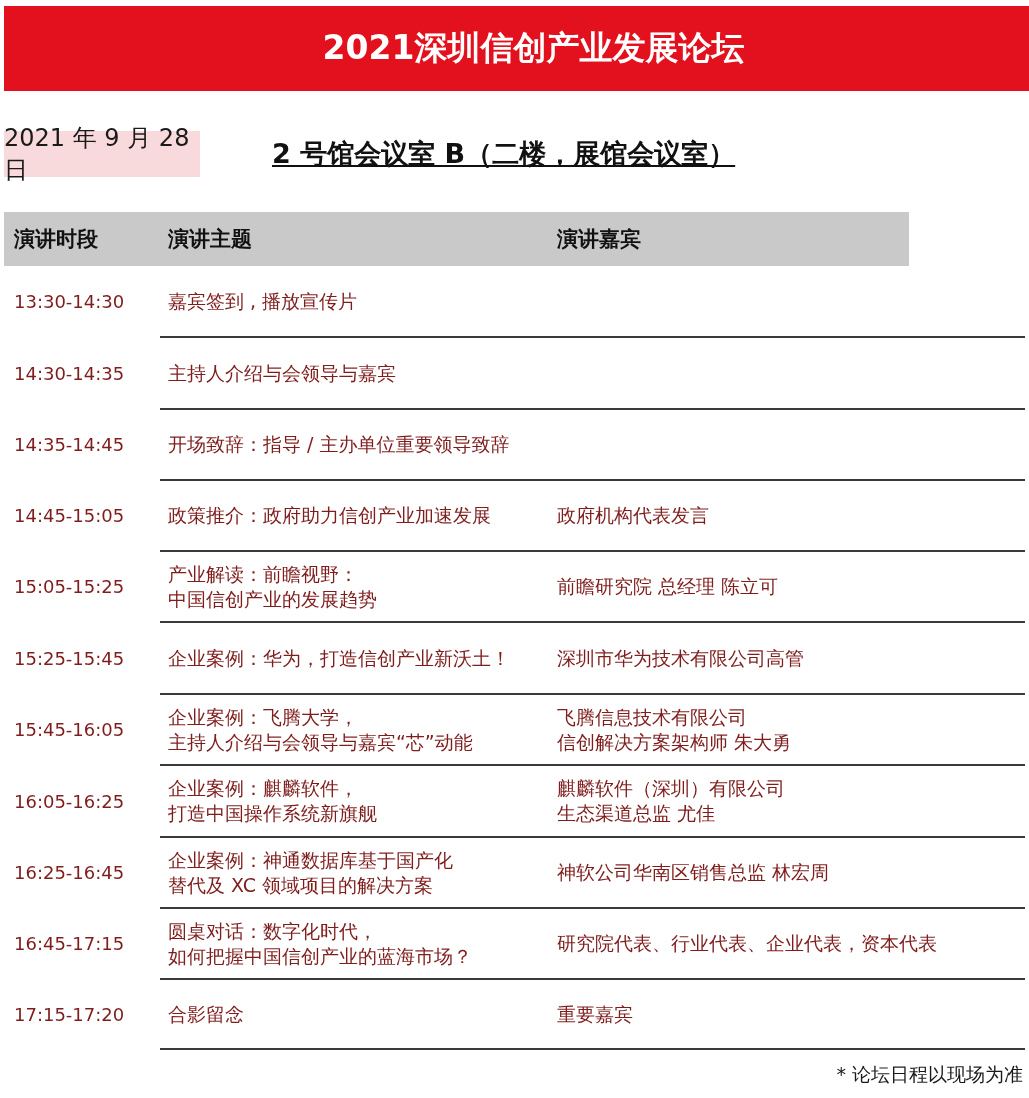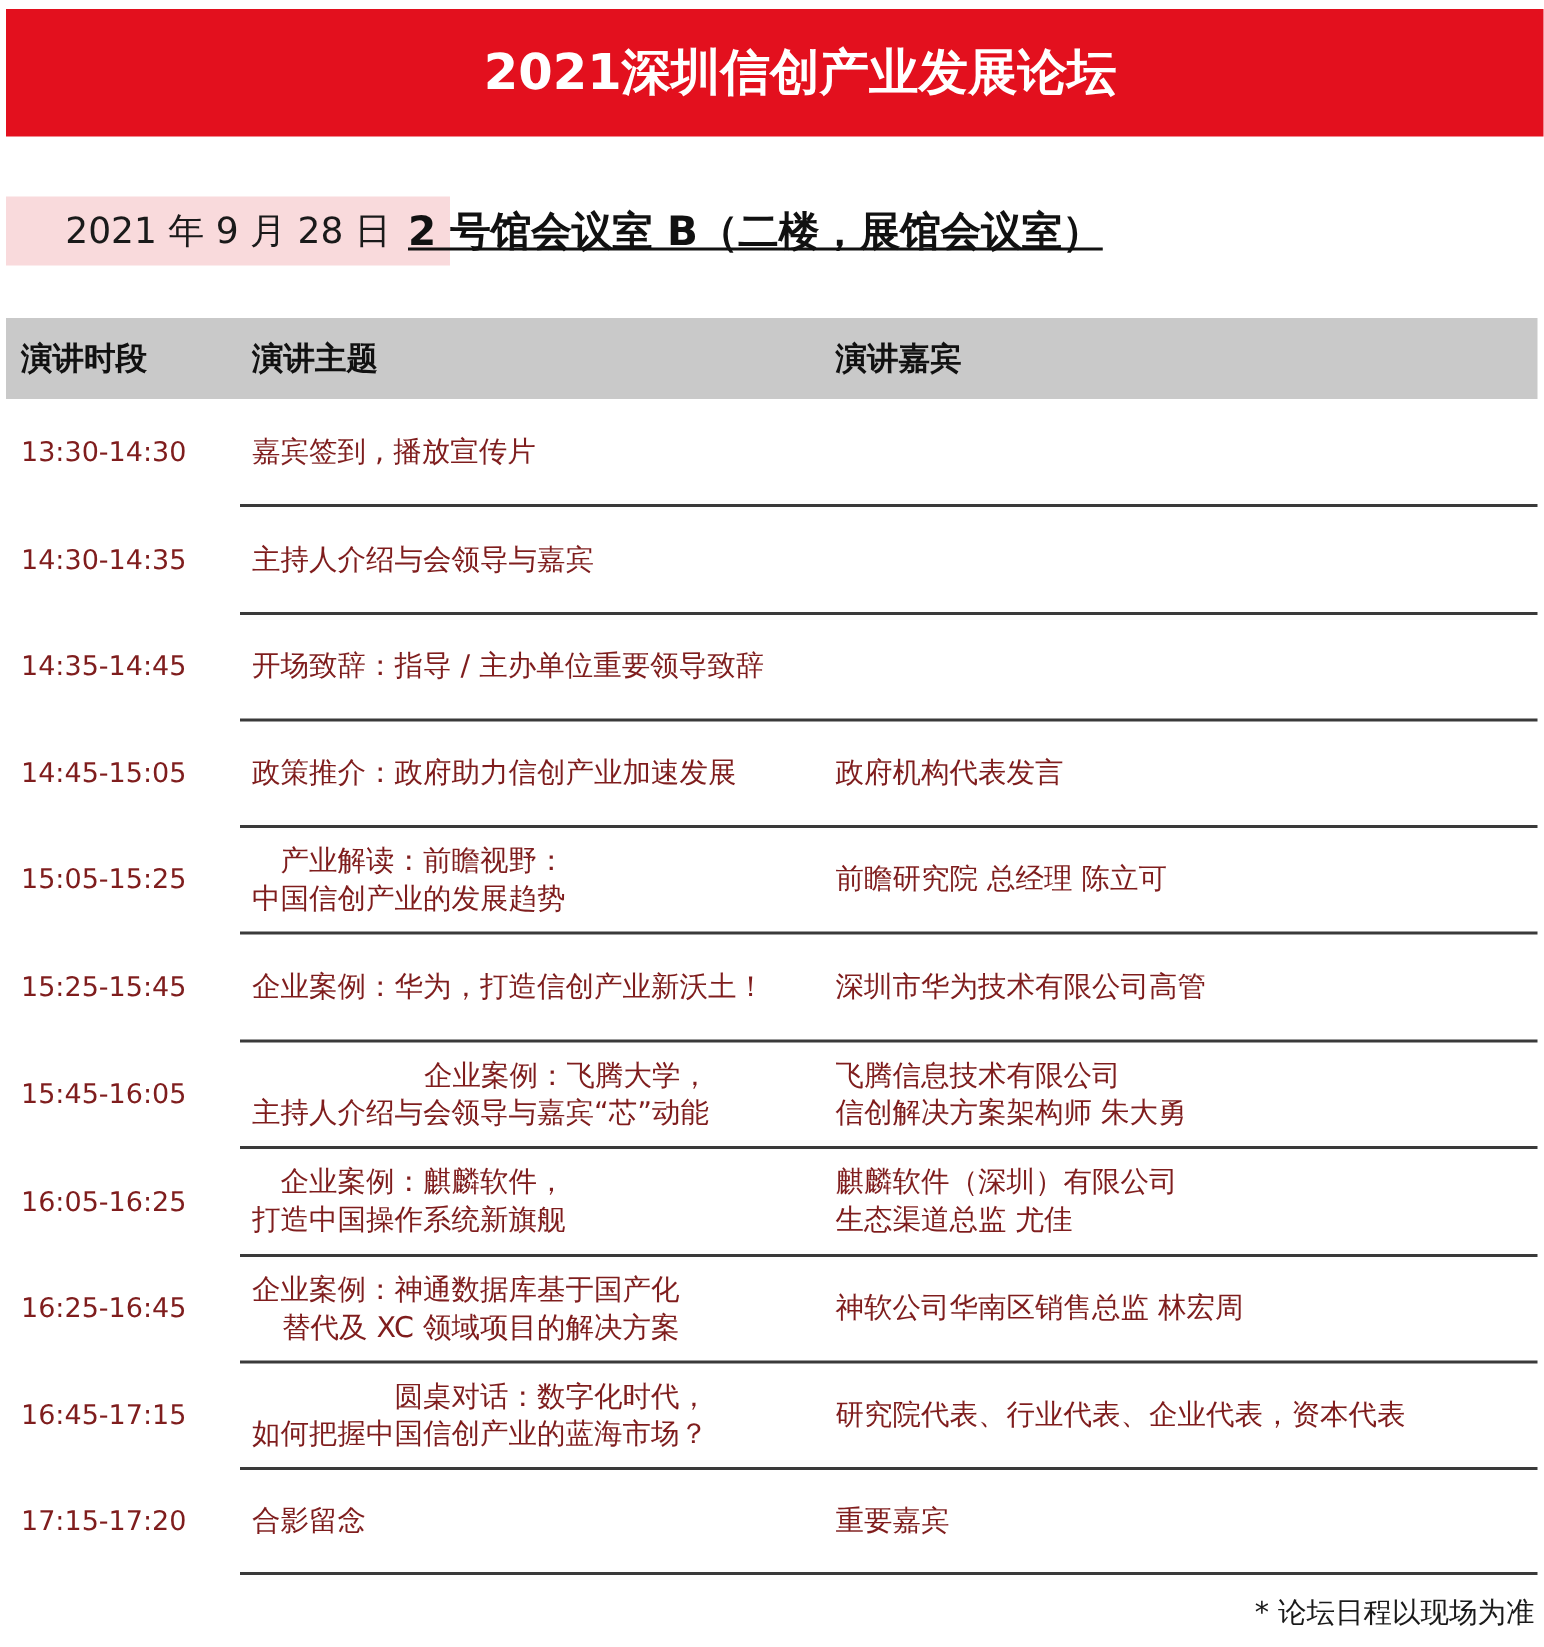--- a/index.html
+++ b/index.html
@@ -8,49 +8,49 @@
     font-family: "DejaVu Sans", "Liberation Sans", sans-serif;
     color: #1a1a1a;
   }
   .banner {
     position: absolute; left: 4px; top: 6px; width: 1021px; height: 85px;
     background: #e3101e; color: #ffffff;
     display: flex; align-items: center; justify-content: center;
     font-size: 33px; font-weight: bold; letter-spacing: 0px; padding-left: 19px;
   }
   .date-box {
-    position: absolute; left: 4px; top: 131px; width: 296px; height: 46px;
+    position: absolute; left: 4px; top: 131px; width: 196px; height: 46px;
     background: #f9dadc; color: #1a1a1a;
     display: flex; align-items: center; justify-content: center;
     font-size: 24px;
   }
   .venue {
     position: absolute; left: 272px; top: 131px; height: 46px;
     display: flex; align-items: center;
     font-size: 27px; font-weight: bold; color: #111;
     white-space: nowrap;
     text-decoration: underline;
   }
   .thead {
-    position: absolute; left: 4px; top: 212px; width: 1021px; height: 54px;
+    position: absolute; left: 4px; top: 212px; width: 905px; height: 54px;
     background: #c9c9c9;
   }
   .thead .h {
     position: absolute; top: 0; height: 54px; display: flex; align-items: center;
     font-size: 21px; font-weight: bold; color: #111;
   }
   .row {
     position: absolute; left: 0; width: 1029px;
   }
   .row .cell {
     position: absolute; top: 0; bottom: 0; display: flex; flex-direction: column; justify-content: center;
     font-size: 19px; line-height: 25px; color: #7f1d1d; white-space: nowrap;
   }
   .row .time { left: 14px; font-size: 18px; }
-  .row .topic { left: 168px; text-align: right; }
+  .row .topic { left: 168px; }
   .row .speaker { left: 557px; }
   .divider {
     position: absolute; left: 160px; width: 865px; height: 2px; background: #3a3a3a;
   }
   .note {
     position: absolute; right: 6px; top: 1062px; font-size: 19px; color: #1a1a1a;
   }
 </style>
 </head>
 <body>

